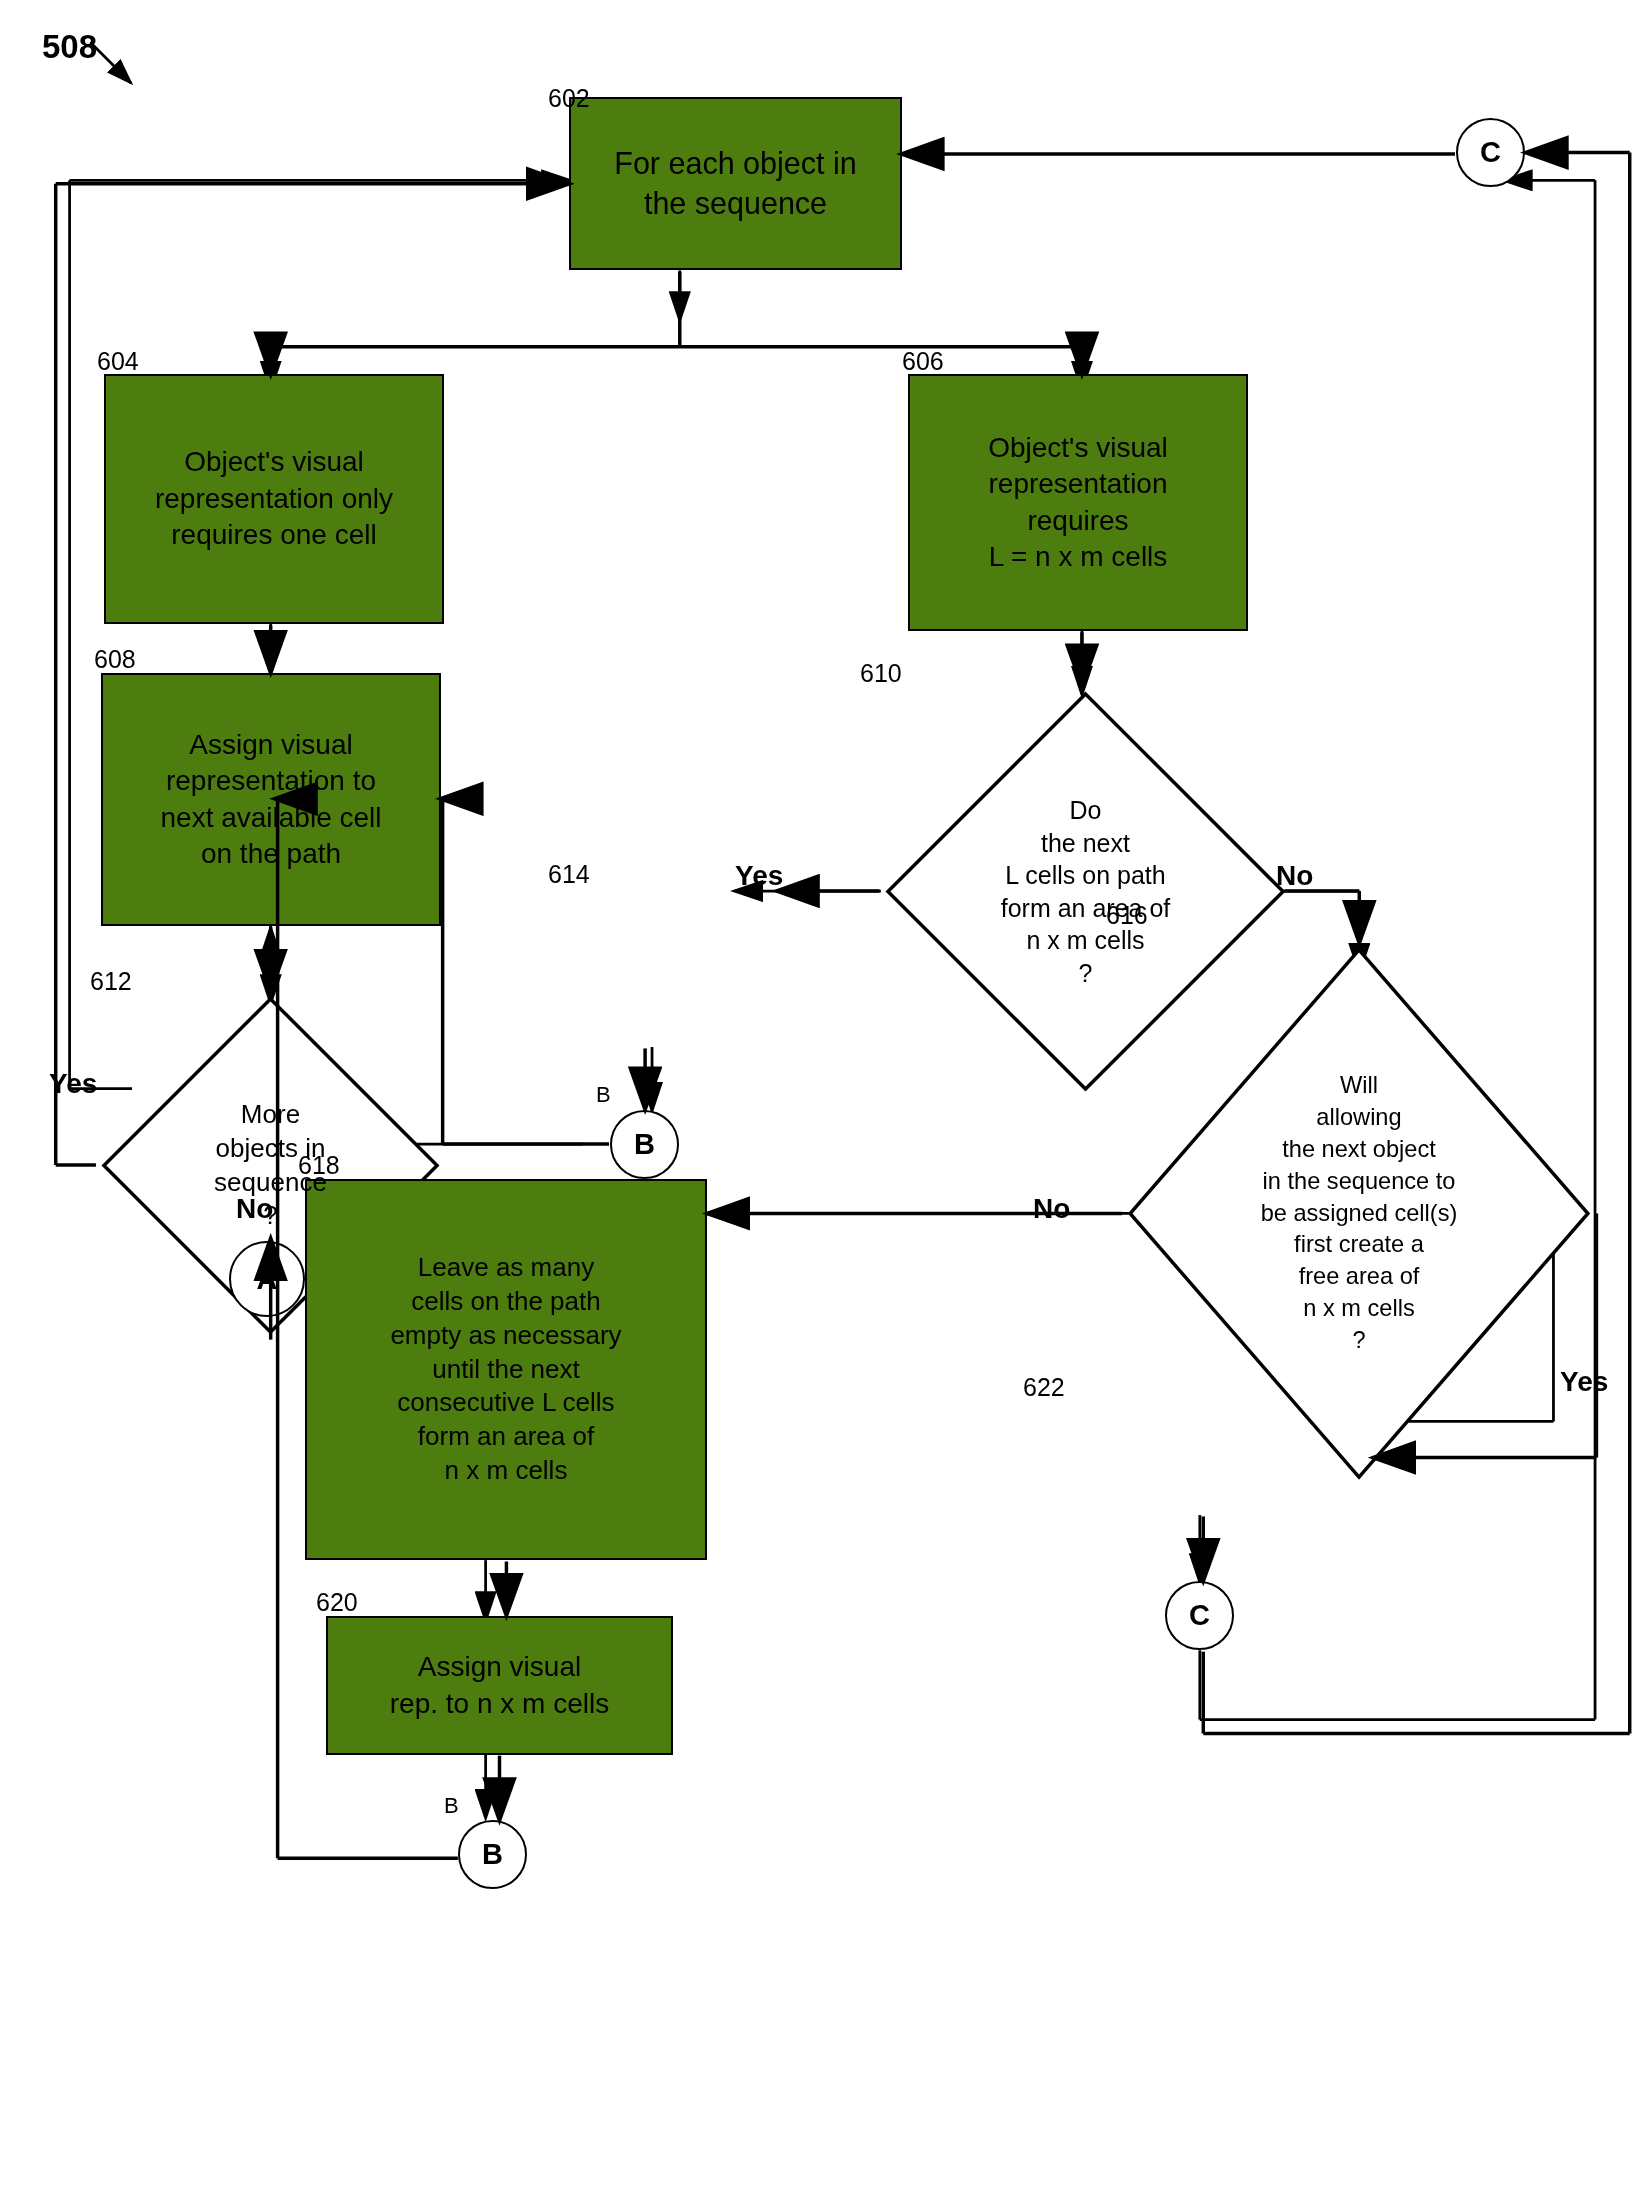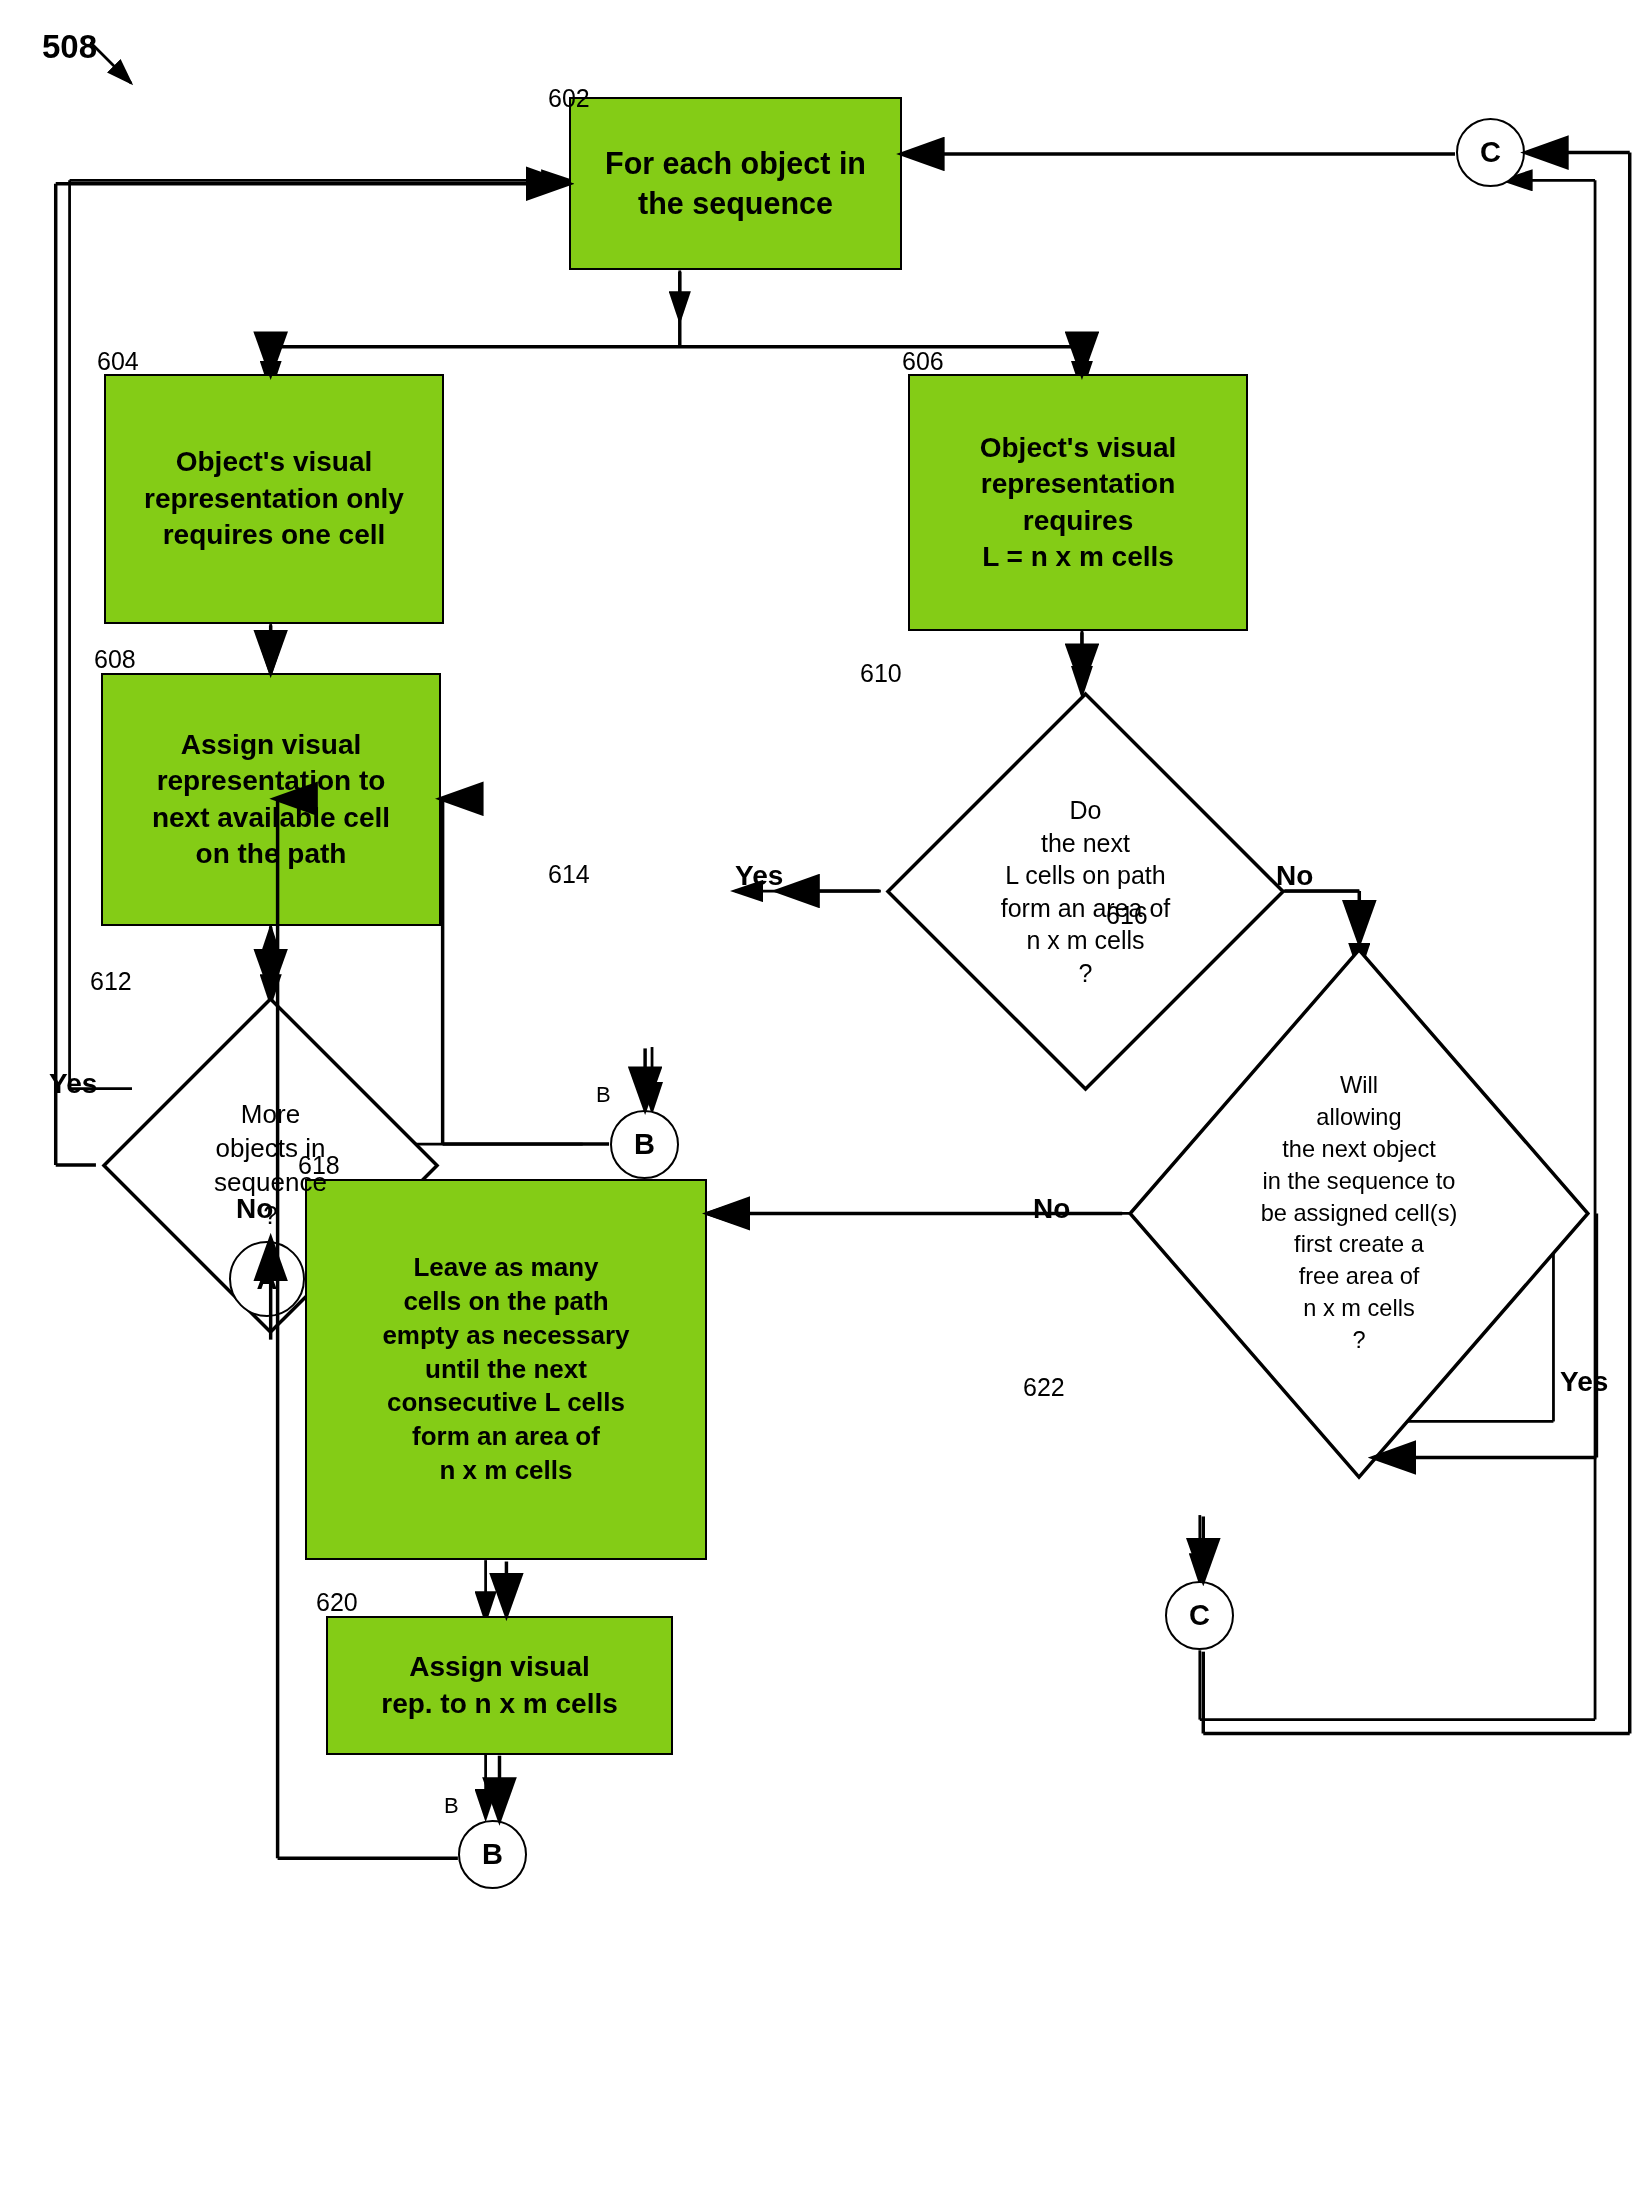--- a/index.html
+++ b/index.html
@@ -23,29 +23,28 @@
       position: absolute;
       font-size: 25px;
       font-weight: normal;
       color: #000;
     }
 
     
     .flow-box {
       position: absolute;
       border: 2.8px solid #000;
-      background: #84cc16;
+      background: #4d7c0f;
       display: flex;
       align-items: center;
       justify-content: center;
       text-align: center;
       font-size: 26px;
       line-height: 1.3;
       padding: 7px;
-      font-weight: bold;
     }
 
     
     .flow-diamond-wrapper {
       position: absolute;
     }
 
     .flow-diamond {
       position: relative;
       display: flex;

